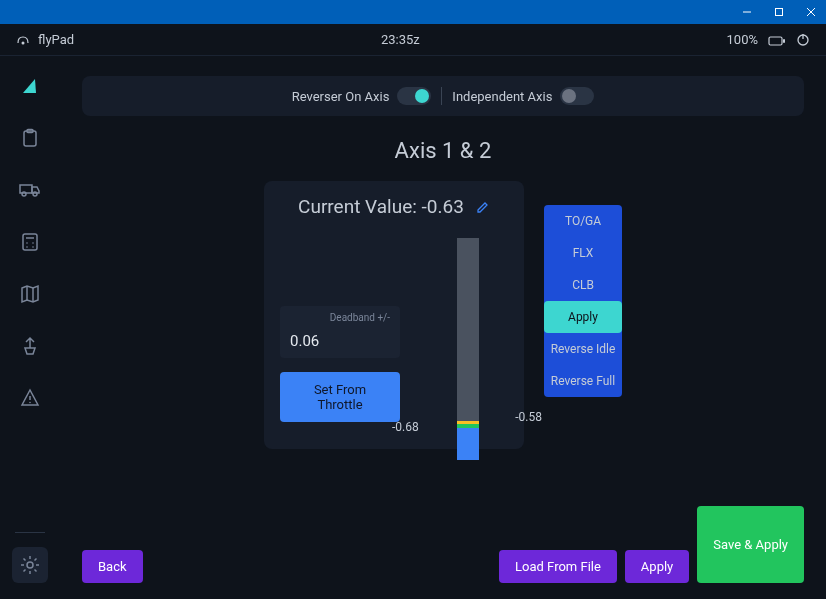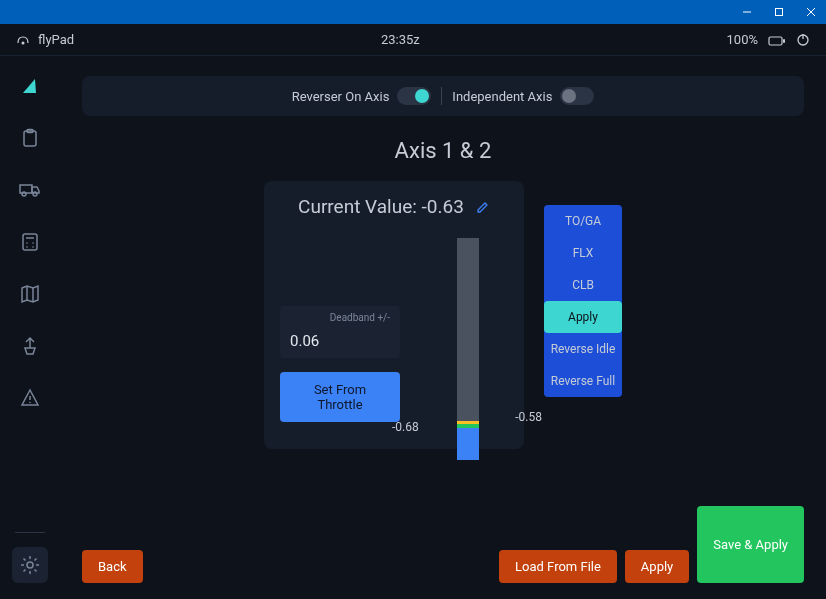--- a/index.html
+++ b/index.html
@@ -56,21 +56,21 @@
 .gauge-marker2 { position: absolute; bottom: 36px; width: 22px; height: 3px; background: #fbbf24; }
 .gauge-label-left { position: absolute; color: #c5ccd6; font-size: 12px; left: -36px; bottom: 26px; }
 .gauge-label-right { position: absolute; color: #c5ccd6; font-size: 12px; right: -34px; bottom: 36px; }
 
 .detent-list { background: #1d4ed8; border-radius: 4px; width: 78px; display: flex; flex-direction: column; overflow: hidden; align-self: flex-start; margin-top: 24px;}
 .detent-item { color: #c5ccd6; font-size: 12px; padding: 9px 0; text-align: center; cursor: pointer; }
 .detent-item.active { background: #3dd6d0; color: #0e131b; border-radius: 4px; }
 
 .bottom-bar { position: absolute; bottom: 16px; left: 22px; right: 22px; display: flex; justify-content: space-between; align-items: center; }
 .btn { border: none; border-radius: 4px; padding: 9px 16px; font-size: 13px; cursor: pointer; color: #fff; }
-.btn-blue { background: #c2410c; margin-top: 44px; }
+.btn-blue { background: #6d28d9; margin-top: 44px; }
 .btn-green { background: #22c55e; }
 .bottom-right { display: flex; gap: 8px; }
 
 svg { display: block; }
 </style>
 </head>
 <body>
 
 <div class="titlebar">
   <div class="titlebar-controls">

